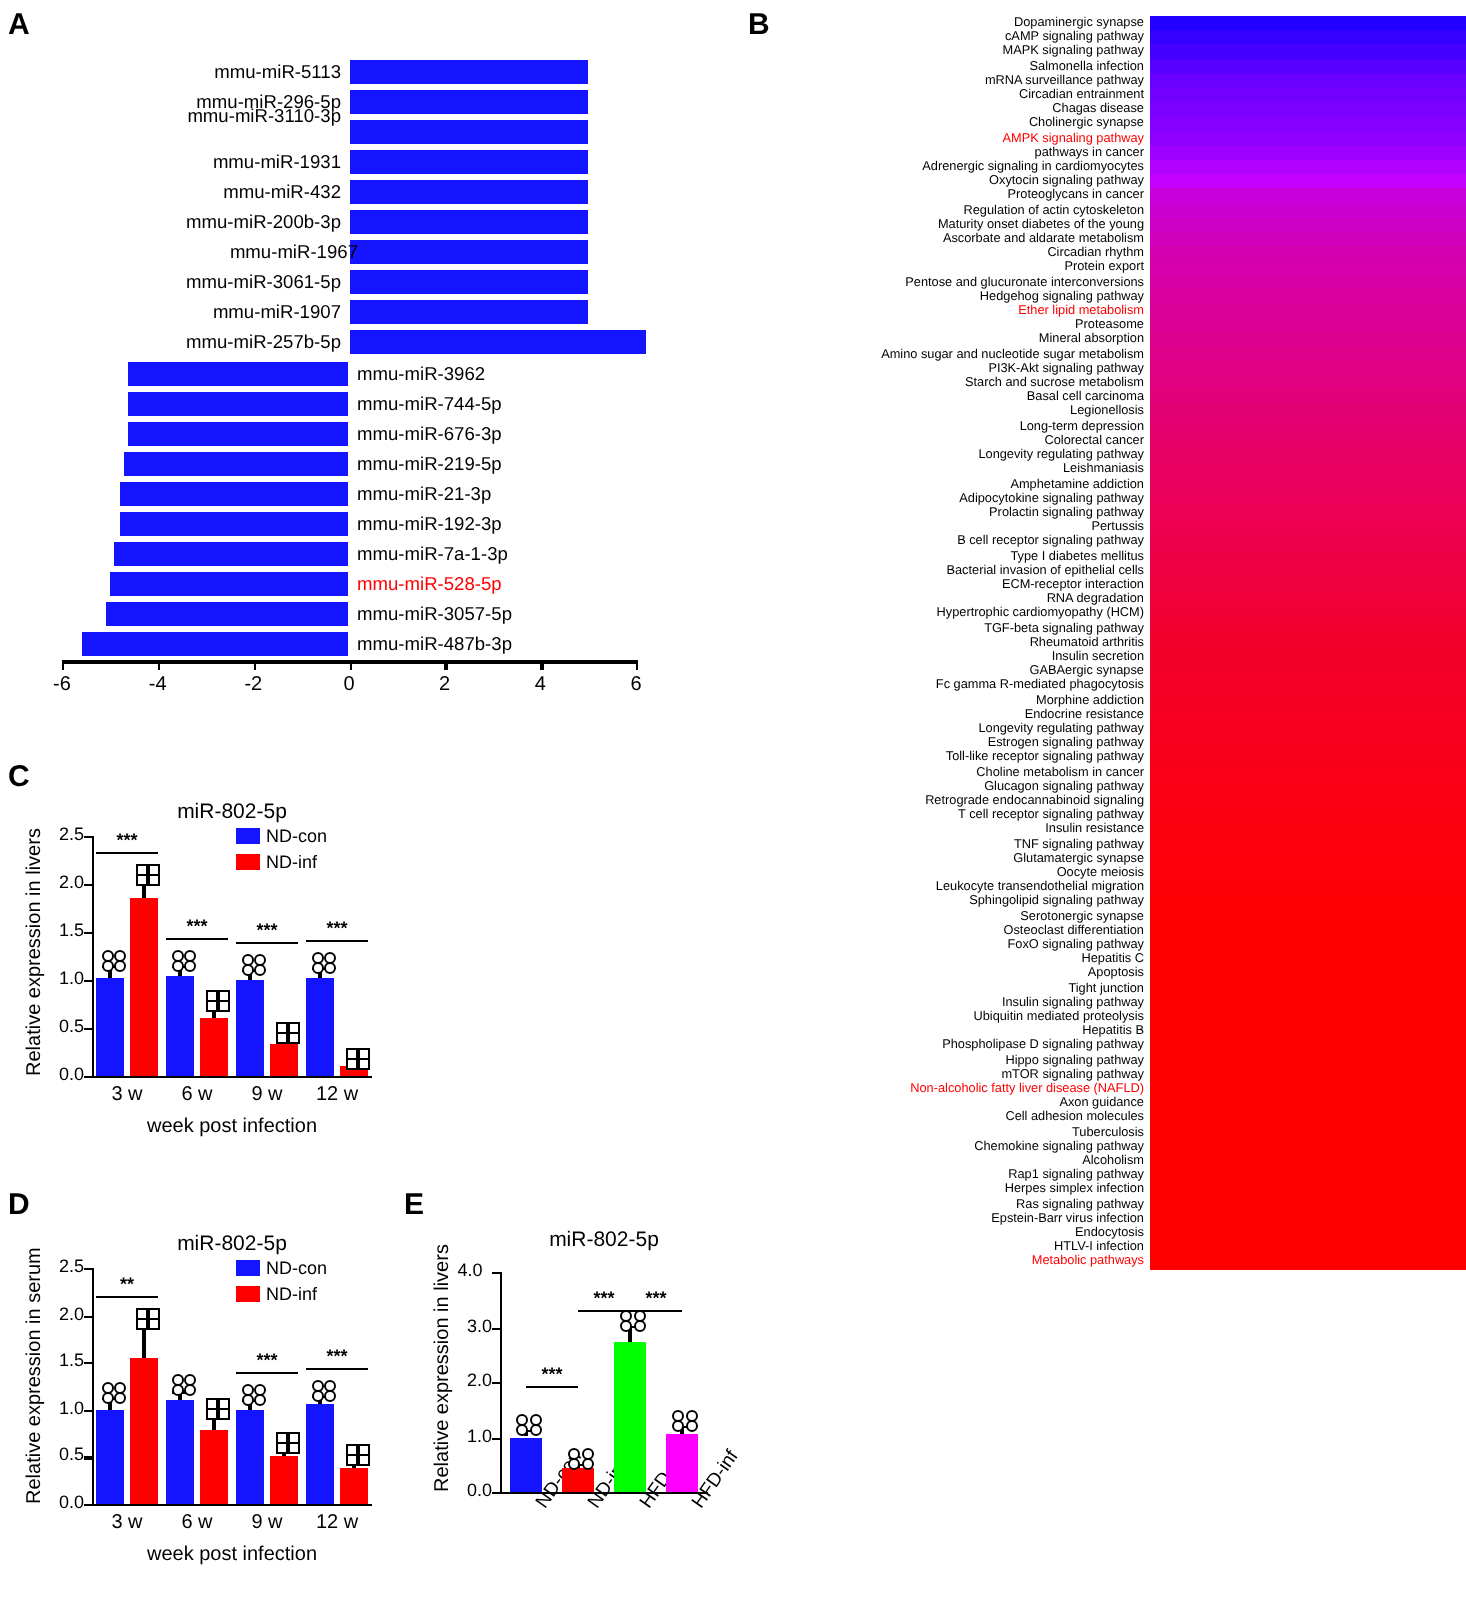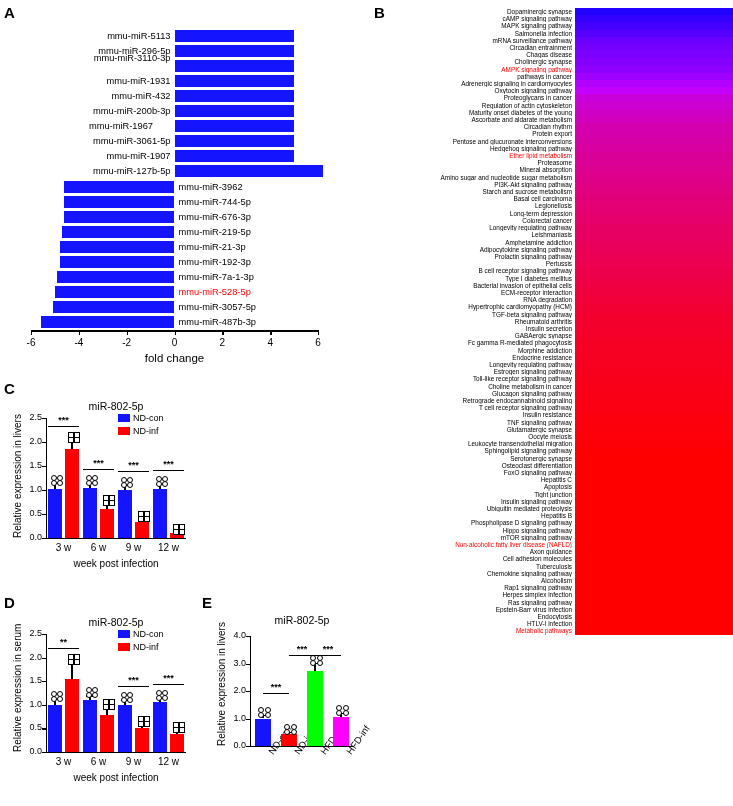--- a/index.html
+++ b/index.html
@@ -53,27 +53,27 @@
       <div class="albl r" style="right:147.5px;top:17.65px;">mmu-miR-296-5p</div>
       <div class="abar" style="left:143.5px;top:31.75px;width:119.58333333333331px;background:#1414ff;"></div>
       <div class="albl r" style="right:147.5px;top:25px;">mmu-miR-3110-3p</div>
       <div class="abar" style="left:143.5px;top:46.849999999999994px;width:119.58333333333331px;background:#1414ff;"></div>
       <div class="albl r" style="right:147.5px;top:47.849999999999994px;">mmu-miR-1931</div>
       <div class="abar" style="left:143.5px;top:61.949999999999996px;width:119.58333333333331px;background:#1414ff;"></div>
       <div class="albl r" style="right:147.5px;top:62.949999999999996px;">mmu-miR-432</div>
       <div class="abar" style="left:143.5px;top:77.05px;width:119.58333333333331px;background:#1414ff;"></div>
       <div class="albl r" style="right:147.5px;top:78.05px;">mmu-miR-200b-3p</div>
       <div class="abar" style="left:143.5px;top:92.14999999999999px;width:119.58333333333331px;background:#1414ff;"></div>
-      <div class="albl r" style="right:165px;top:93.14999999999999px;">mmu-miR-1967</div>
+      <div class="albl r" style="right:139px;top:93.14999999999999px;">mmu-miR-1967</div>
       <div class="abar" style="left:143.5px;top:107.25px;width:119.58333333333331px;background:#1414ff;"></div>
       <div class="albl r" style="right:147.5px;top:108.25px;">mmu-miR-3061-5p</div>
       <div class="abar" style="left:143.5px;top:122.35px;width:119.58333333333331px;background:#1414ff;"></div>
       <div class="albl r" style="right:147.5px;top:123.35px;">mmu-miR-1907</div>
       <div class="abar" style="left:143.5px;top:137.45000000000002px;width:148.2833333333333px;background:#1414ff;"></div>
-      <div class="albl r" style="right:147.5px;top:138.45000000000002px;">mmu-miR-127b-5p</div>
+      <div class="albl r" style="right:147.5px;top:138.45000000000002px;">mmu-miR-257b-5p</div>
       <div class="abar" style="left:33.48333333333334px;top:152.55px;width:110.01666666666665px;background:#1414ff;"></div>
       <div class="albl" style="left:147.5px;top:153.55px;">mmu-miR-3962</div>
       <div class="abar" style="left:33.48333333333334px;top:167.65px;width:110.01666666666665px;background:#1414ff;"></div>
       <div class="albl" style="left:147.5px;top:168.65px;">mmu-miR-744-5p</div>
       <div class="abar" style="left:33.48333333333334px;top:182.75px;width:110.01666666666665px;background:#1414ff;"></div>
       <div class="albl" style="left:147.5px;top:183.75px;">mmu-miR-676-3p</div>
       <div class="abar" style="left:31.091666666666665px;top:197.85px;width:112.40833333333333px;background:#1414ff;"></div>
       <div class="albl" style="left:147.5px;top:198.85px;">mmu-miR-219-5p</div>
       <div class="abar" style="left:28.700000000000006px;top:212.95000000000002px;width:114.8px;background:#1414ff;"></div>
       <div class="albl" style="left:147.5px;top:213.95000000000002px;">mmu-miR-21-3p</div>
@@ -82,21 +82,20 @@
       <div class="abar" style="left:26.308333333333323px;top:243.15px;width:117.19166666666668px;background:#1414ff;"></div>
       <div class="albl" style="left:147.5px;top:244.15px;">mmu-miR-7a-1-3p</div>
       <div class="abar" style="left:23.916666666666664px;top:258.25px;width:119.58333333333334px;background:#1414ff;"></div>
       <div class="albl red" style="left:147.5px;top:259.25px;">mmu-miR-528-5p</div>
       <div class="abar" style="left:21.525000000000006px;top:273.35px;width:121.975px;background:#1414ff;"></div>
       <div class="albl" style="left:147.5px;top:274.35px;">mmu-miR-3057-5p</div>
       <div class="abar" style="left:9.566666666666675px;top:288.45px;width:133.93333333333334px;background:#1414ff;"></div>
       <div class="albl" style="left:147.5px;top:289.45px;">mmu-miR-487b-3p</div>
     </div>
   <div id="A-axis"></div>
-  <div id="A-xlabel">fold change</div>
 <div class="atick" style="left:31px;"></div>
     <div class="aticklbl" style="left:31px;">-6</div>
     <div class="atick" style="left:78.83333333333333px;"></div>
     <div class="aticklbl" style="left:78.83333333333333px;">-4</div>
     <div class="atick" style="left:126.66666666666666px;"></div>
     <div class="aticklbl" style="left:126.66666666666666px;">-2</div>
     <div class="atick" style="left:174.5px;"></div>
     <div class="aticklbl" style="left:174.5px;">0</div>
     <div class="atick" style="left:222.33333333333331px;"></div>
     <div class="aticklbl" style="left:222.33333333333331px;">2</div>
@@ -652,21 +651,21 @@
     <div class="axisline" style="left:50px;top:154px;width:104px;height:1.4px;"></div>
     <div class="axisline" style="left:46px;top:154px;width:4px;height:1.2px;"></div>
     <div class="tklbl" style="left:24px;top:148px;width:22px;text-align:right;">0.0</div>
     <div class="axisline" style="left:46px;top:126.5px;width:4px;height:1.2px;"></div>
     <div class="tklbl" style="left:24px;top:120.5px;width:22px;text-align:right;">1.0</div>
     <div class="axisline" style="left:46px;top:99px;width:4px;height:1.2px;"></div>
     <div class="tklbl" style="left:24px;top:93px;width:22px;text-align:right;">2.0</div>
     <div class="axisline" style="left:46px;top:71.5px;width:4px;height:1.2px;"></div>
     <div class="tklbl" style="left:24px;top:65.5px;width:22px;text-align:right;">3.0</div>
     <div class="axisline" style="left:46px;top:44px;width:4px;height:1.2px;"></div>
-    <div class="tklbl" style="left:24px;top:38px;width:22px;text-align:right;">4.0</div>
+    <div class="tklbl" style="left:24px;top:38px;width:22px;text-align:center;">4.0</div>
     <div class="ylabel" style="left:16px;top:154px;">Relative expression in livers</div>
     <div class="cbar" style="left:55px;top:126.5px;width:16px;height:27.5px;background:#1414ff;"></div>
     <div class="errbar" style="left:62.4px;top:122.92500000000001px;height:3.5749999999999886px;"></div>
     <div class="errcap" style="left:59px;top:122.92500000000001px;width:8px;"></div>
     <div class="dot" style="left:58px;top:119.92500000000001px;"></div>
     <div class="dot" style="left:65px;top:119.92500000000001px;"></div>
     <div class="dot" style="left:58px;top:114.92500000000001px;"></div>
     <div class="dot" style="left:65px;top:114.92500000000001px;"></div>
     <div class="rotlbl" style="left:66px;top:158px;">ND-con</div>
     <div class="cbar" style="left:81px;top:142.45px;width:16px;height:11.550000000000011px;background:#ff0000;"></div>

